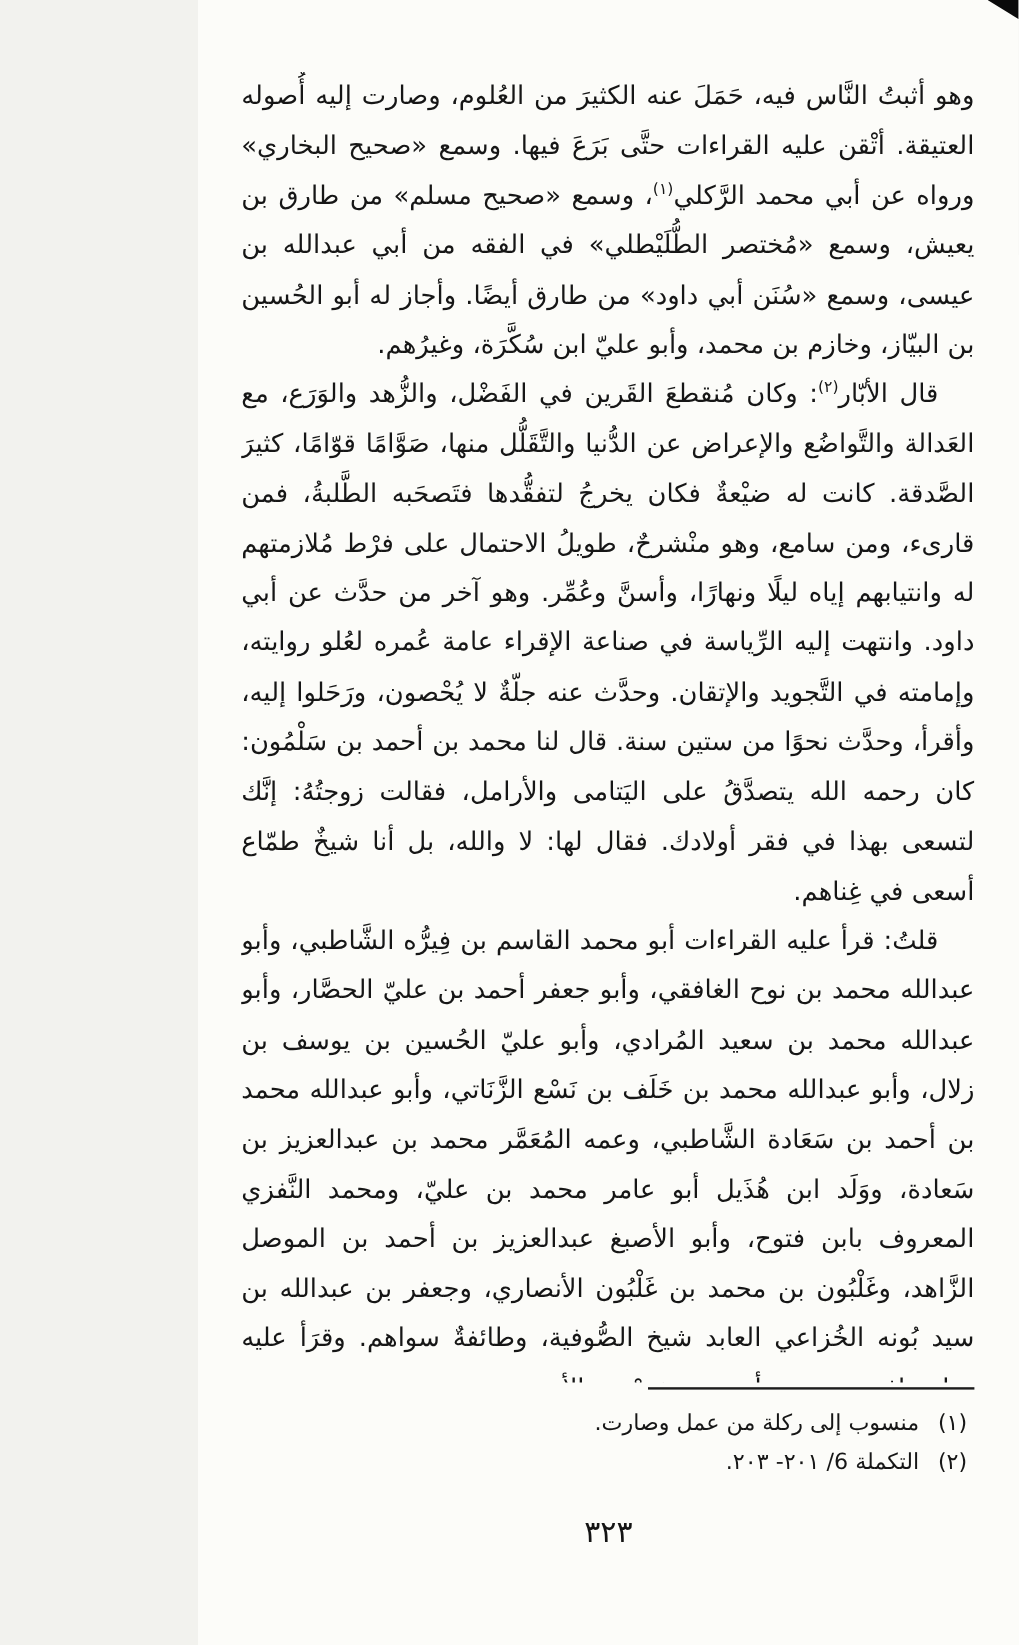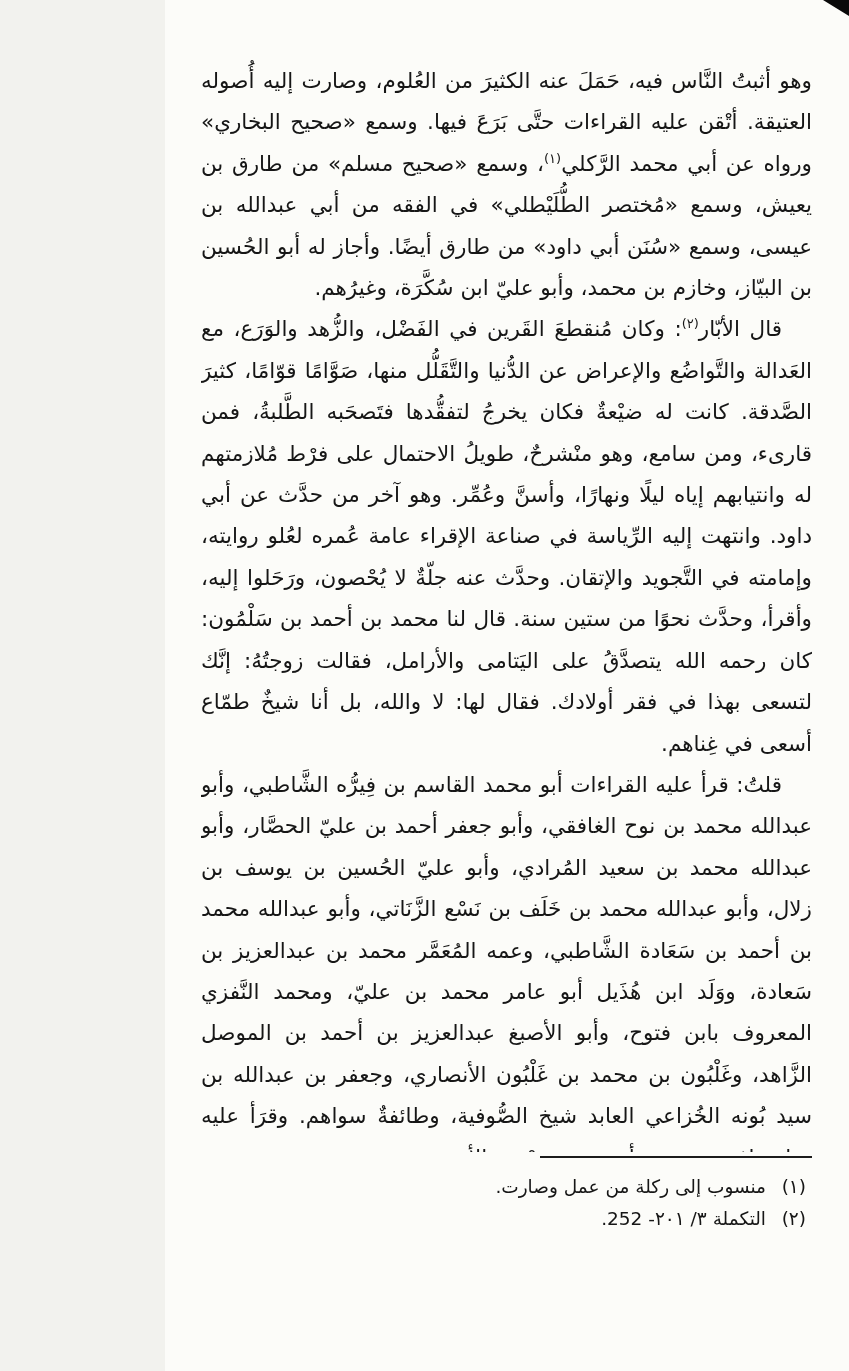--- a/index.html
+++ b/index.html
@@ -100,18 +100,19 @@
 
   <div class="footnote-section">
     <div class="footnote-rule"></div>
     <div class="footnotes">
         <div class="fn-line">
           <span class="fn-marker">(١)</span>
           <span class="fn-text">منسوب إلى ركلة من عمل وصارت.</span>
         </div>
         <div class="fn-line">
           <span class="fn-marker">(٢)</span>
-          <span class="fn-text">التكملة ٣/ ٢٠١- 252.</span>
+          <span class="fn-text">التكملة 6/ ٢٠١- ٢٠٣.</span>
         </div>
       </div>
   </div>
 
+  <div class="page-number">٣٢٣</div>
 </div>
 
 </body></html>

